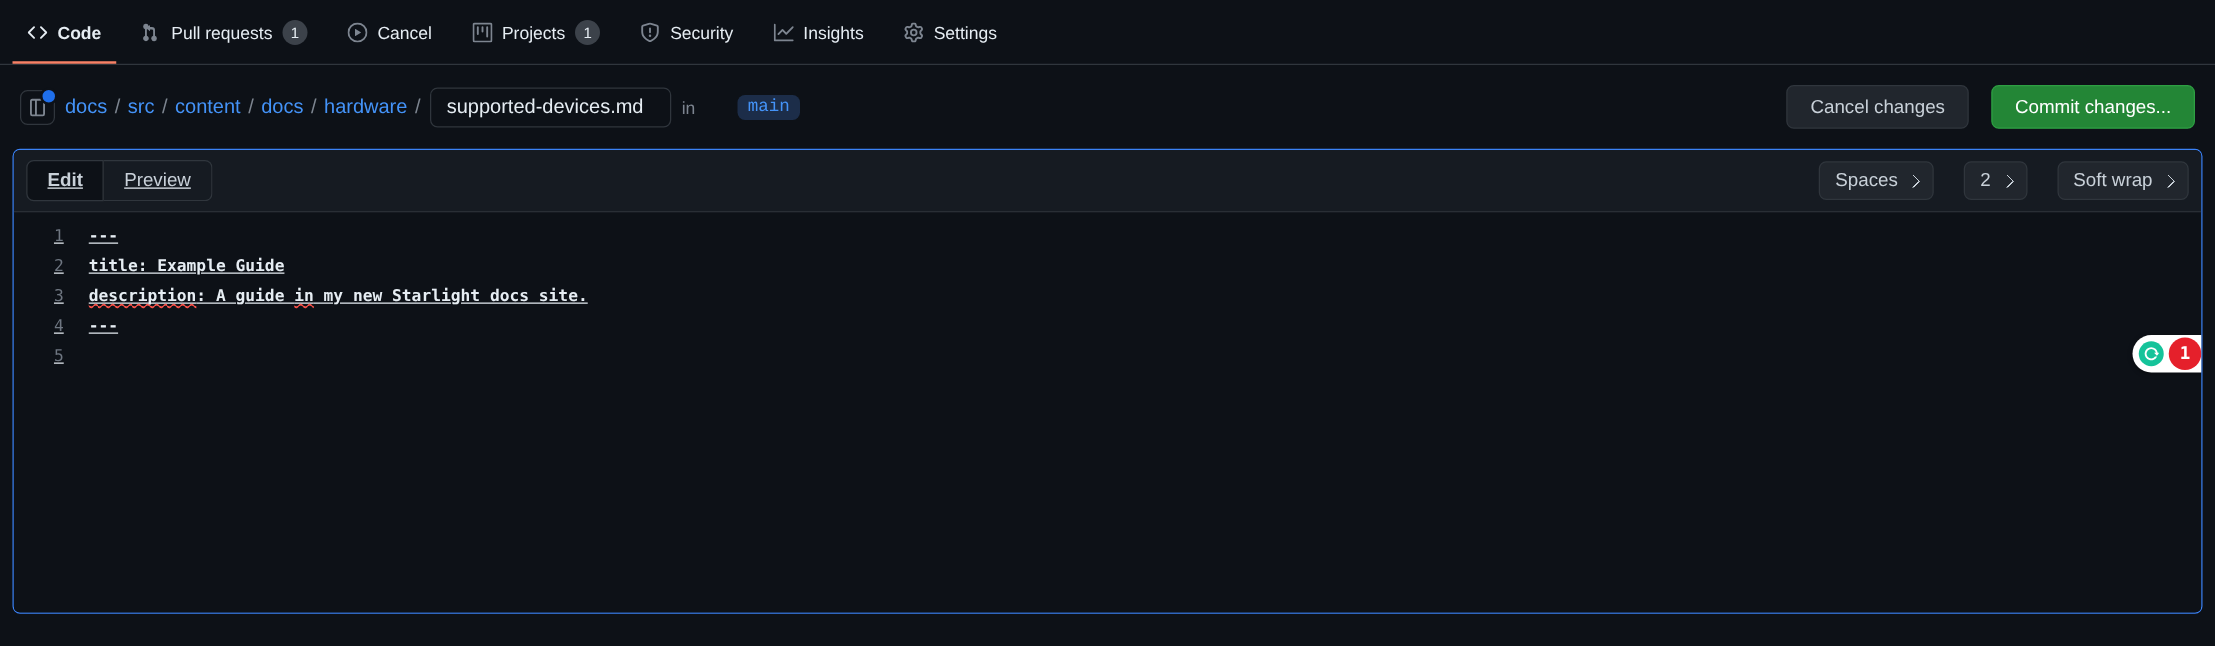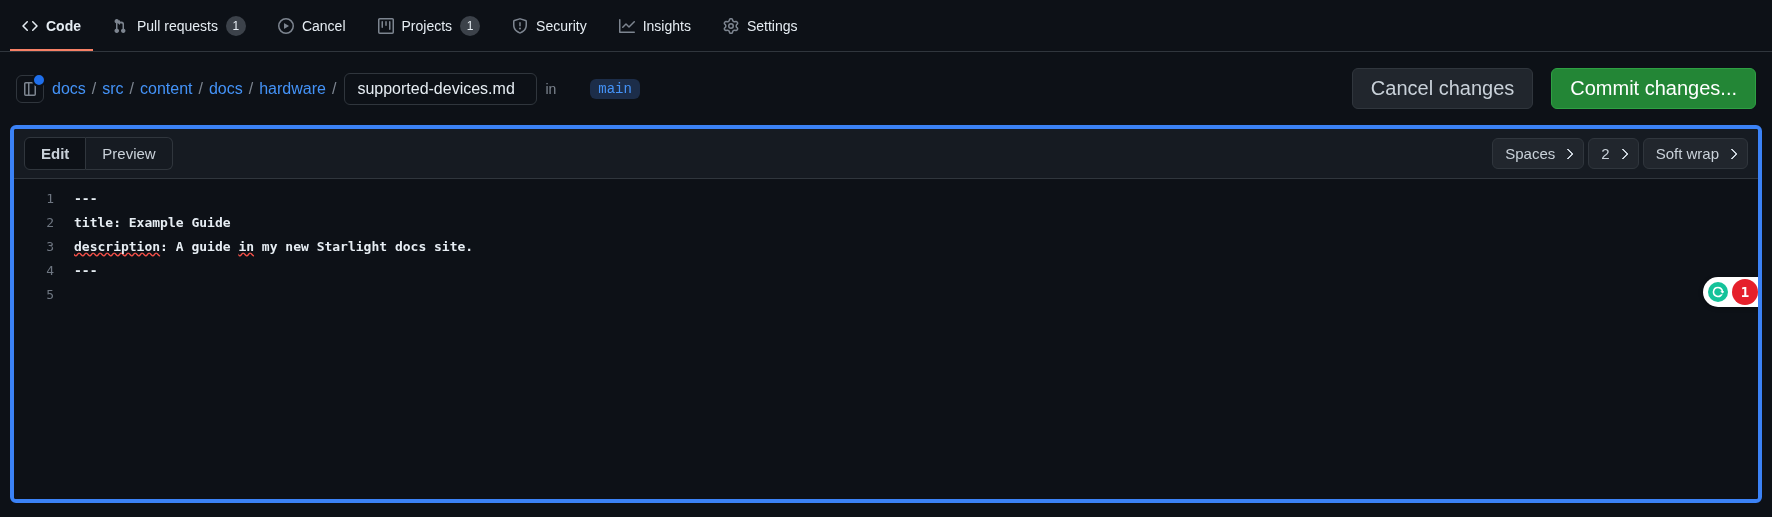--- a/index.html
+++ b/index.html
@@ -103,34 +103,35 @@
     font-size: 14px;
     margin-left: 26px;
   }
   .pathbar-spacer { flex: 1; }
   .btn {
     border: 1px solid #30363d;
     background: #21262d;
     color: #c9d1d9;
     padding: 8px 18px;
     border-radius: 6px;
-    font-size: 20px;
+    font-size: 15px;
     cursor: pointer;
     font-weight: 500;
   }
   .btn-primary {
     background: #238636;
     border-color: #2ea043;
     color: #fff;
   }
   .editor-frame {
     margin: 0 10px;
-    border: 4px solid #3b82f6;
+    border: 1px solid #3b82f6;
     border-radius: 6px;
     overflow: hidden;
+    text-decoration: underline;
   }
   .editor-toolbar {
     display: flex;
     align-items: center;
     background: #161b22;
     border-bottom: 1px solid #30363d;
     padding: 8px 10px;
     gap: 0;
   }
   .modetab {
@@ -158,21 +159,21 @@
     color: #c9d1d9;
     padding: 6px 28px 6px 12px;
     border-radius: 6px;
     font-size: 15px;
     cursor: pointer;
     appearance: none;
     position: relative;
   }
   .select-wrap {
     position: relative;
-    margin-left: 4px;
+    margin-left: 24px;
   }
   .select-wrap::after {
     content: "";
     position: absolute;
     right: 10px;
     top: 50%;
     transform: translateY(-50%);
     width: 8px;
     height: 10px;
     background:

